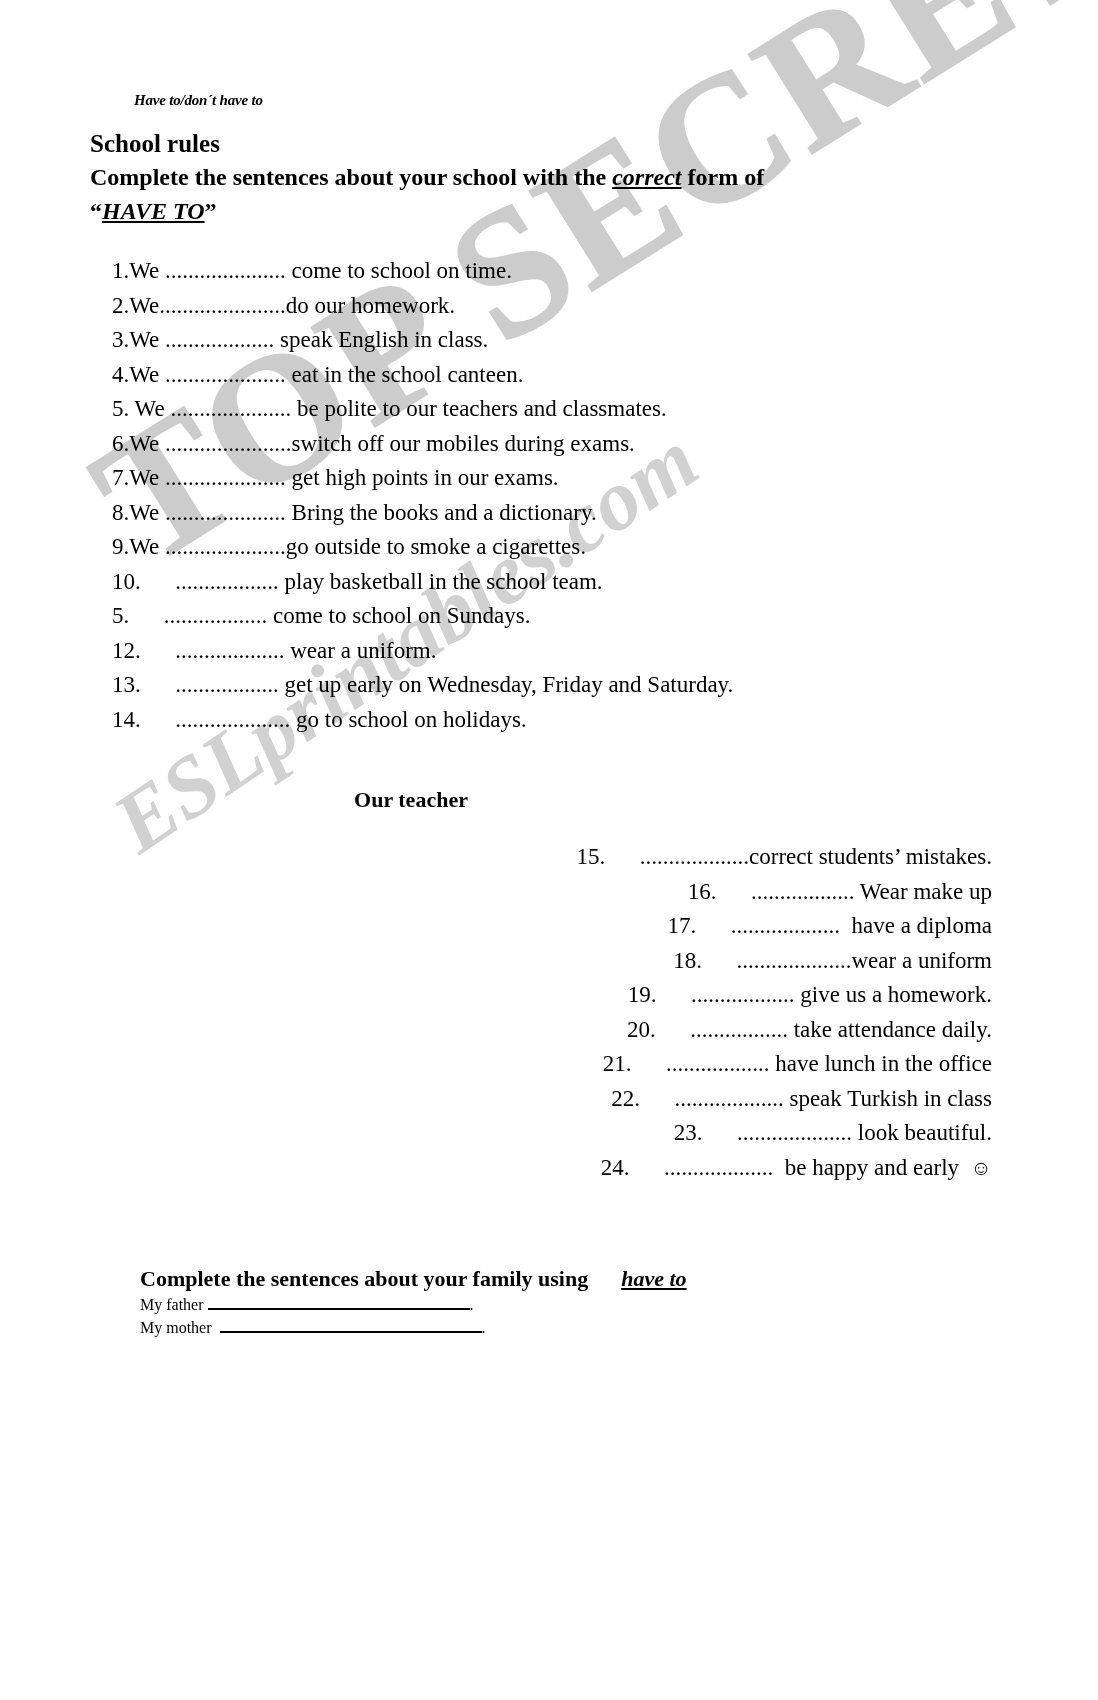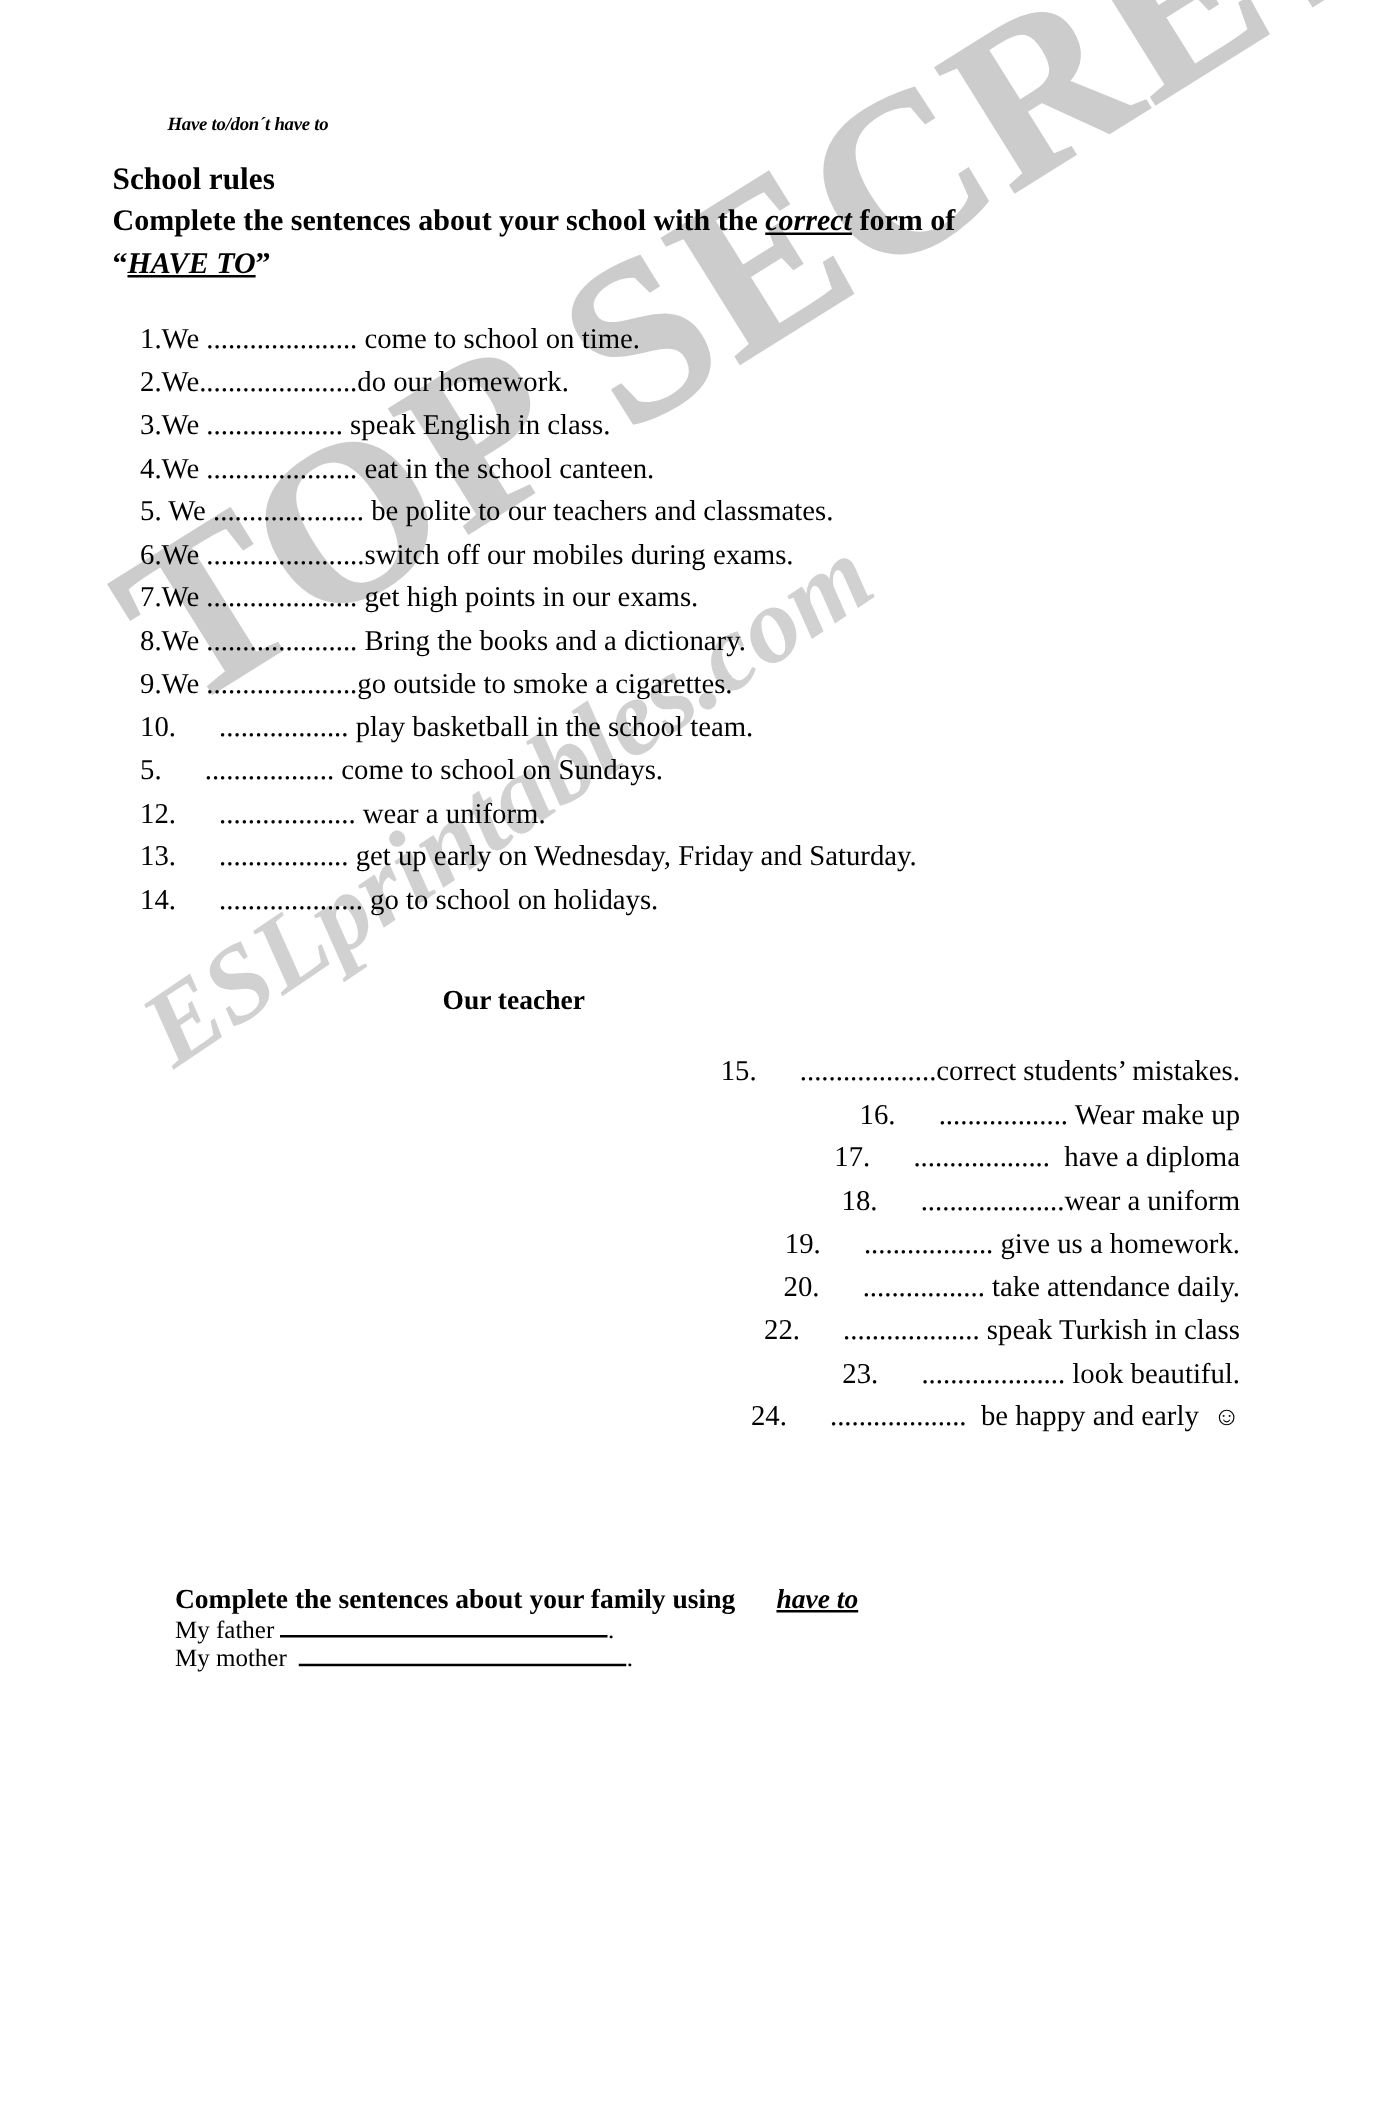--- a/index.html
+++ b/index.html
@@ -143,21 +143,21 @@
     white-space: pre;
     margin-top: 48px;
   }
   .family-instruction .haveto {
     text-decoration: underline;
     font-style: italic;
   }
 
   .fill-line {
     position: absolute;
-    font-size: 20px;
+    font-size: 16px;
     white-space: pre;
   }
   .fill-father { left: 140px; top: 1288px; }
   .fill-mother { left: 140px; top: 1311px; }
   .fill-line .blank {
     display: inline-block;
     border-bottom: 2px solid #000;
     height: 20px;
     vertical-align: baseline;
   }
@@ -207,20 +207,21 @@
 
   <div class="section-heading">Our teacher</div>
 
   <div class="list2" id="teacher-list">
       <div class="item"><span class="num">15.</span><span>      ...................</span><span>correct students’ mistakes.</span></div>
       <div class="item"><span class="num">16.</span><span>      .................. </span><span>Wear make up</span></div>
       <div class="item"><span class="num">17.</span><span>      ................... </span><span> have a diploma</span></div>
       <div class="item"><span class="num">18.</span><span>      ....................</span><span>wear a uniform</span></div>
       <div class="item"><span class="num">19.</span><span>      .................. </span><span>give us a homework.</span></div>
       <div class="item"><span class="num">20.</span><span>      ................. </span><span>take attendance daily.</span></div>
+      <div class="item"><span class="num">21.</span><span>      .................. </span><span>have lunch in the office</span></div>
       <div class="item"><span class="num">22.</span><span>      ................... </span><span>speak Turkish in class</span></div>
       <div class="item"><span class="num">23.</span><span>      .................... </span><span>look beautiful.</span></div>
       <div class="item"><span class="num">24.</span><span>      ................... </span><span> be happy and early  </span><span class="smiley">☺</span></div>
     </div>
 
   <div class="family-instruction"><span>Complete the sentences about your family using      </span><span class="haveto">have to</span></div>
 
   <div class="fill-line fill-father"><span>My father </span><span class="blank blank-father"></span><span>.</span></div>
 
   <div class="fill-line fill-mother"><span>My mother  </span><span class="blank blank-mother"></span><span>.</span></div>

